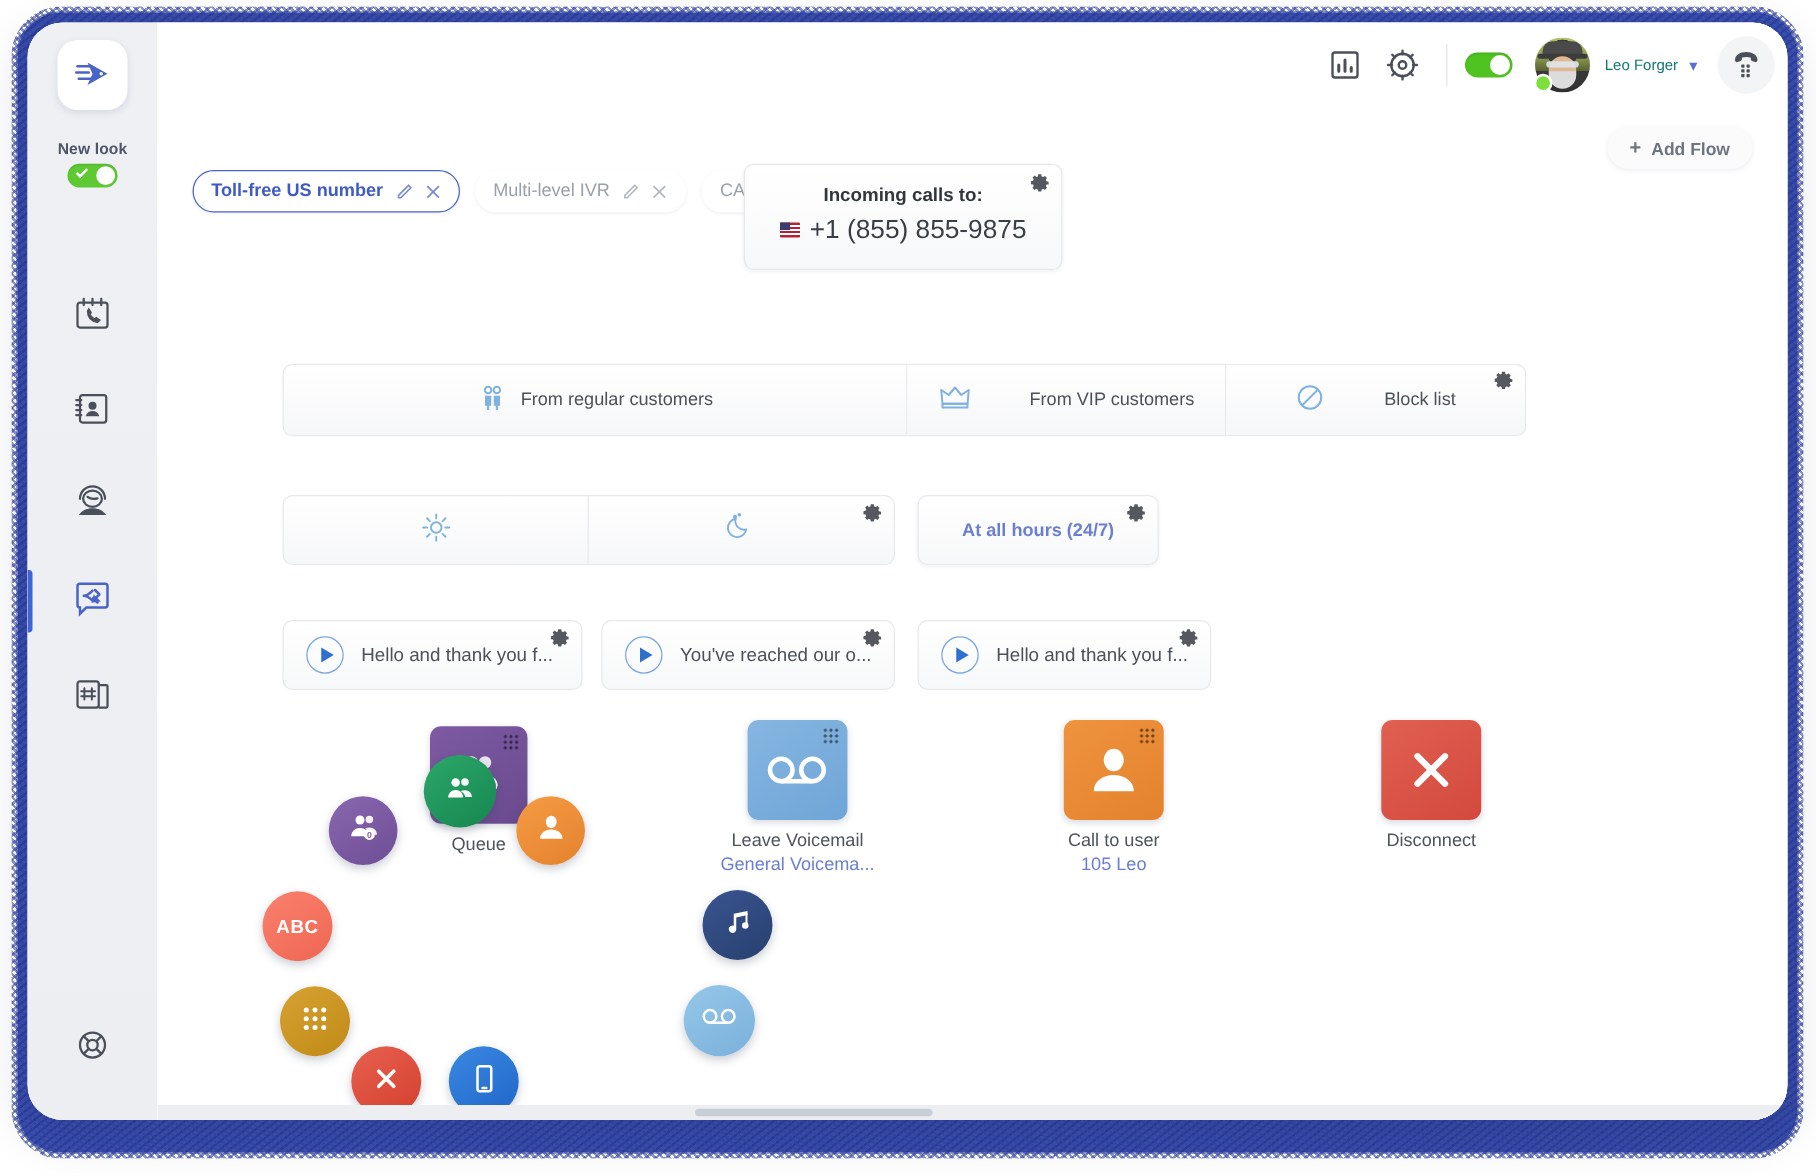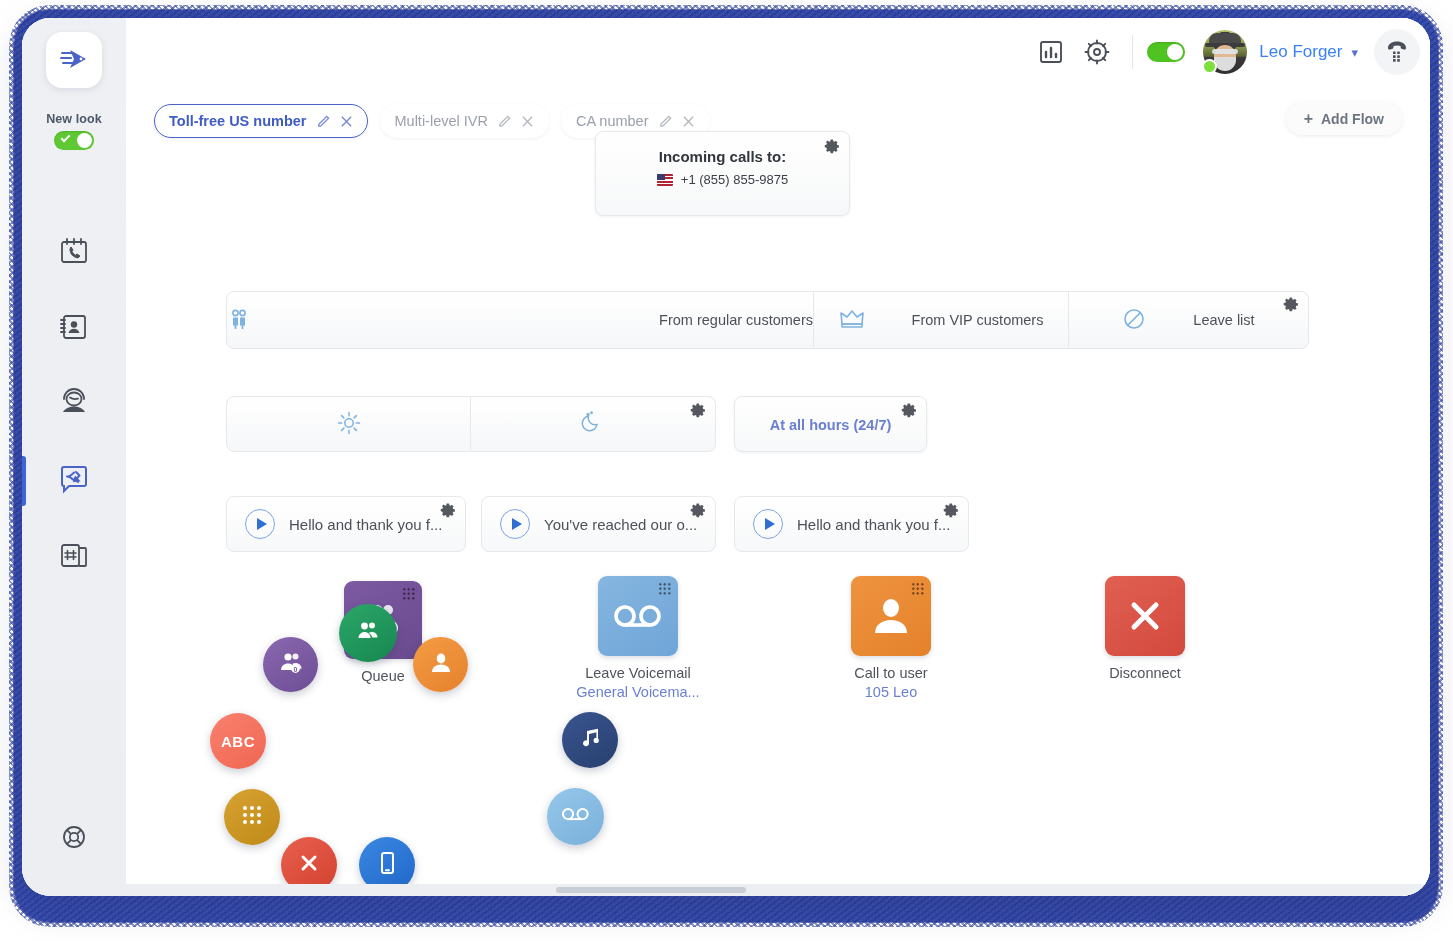--- a/index.html
+++ b/index.html
@@ -104,39 +104,40 @@
       radial-gradient(circle at 50% 30%, #3b3b3b 0 30%, rgba(0,0,0,0) 31%),
       linear-gradient(180deg,#b8c469 0%, #8d9b52 35%, #5a6233 60%, #3a3a3a 61%, #2f2f2f 100%);
     position:relative;
   }
   .avatar .hat{position:absolute;left:6px;top:3px;width:32px;height:13px;background:#4a4a4a;border-radius:8px 8px 3px 3px;}
   .avatar .hatbrim{position:absolute;left:2px;top:13px;width:40px;height:4px;background:#3c3c3c;border-radius:3px;}
   .avatar .face{position:absolute;left:11px;top:15px;width:22px;height:22px;border-radius:50%;background:#e0b894;}
   .avatar .glasses{position:absolute;left:9px;top:19px;width:26px;height:5px;background:#dfe6ea;border-radius:3px;opacity:.9;}
   .avatar .beard{position:absolute;left:11px;top:27px;width:22px;height:14px;border-radius:0 0 11px 11px;background:#dcdcdc;}
   .status-dot{position:absolute;left:-1px;bottom:0px;width:15px;height:15px;border-radius:50%;background:#7ee03a;border:2px solid #fff;}
-  .user-name{ margin-left:12px;font-size:17px;color:#3b82f6;font-weight:400;}
+  .user-name{ margin-left:12px;font-size:12px;color:#0f766e;font-weight:400;}
   .chev{ margin-left:9px; color:#5a6fd0; font-size:13px;}
   .dialpad-btn{
     margin-left:16px;width:46px;height:46px;border-radius:50%;background:#f3f4f6;
     display:flex;align-items:center;justify-content:center;cursor:pointer;
   }
 
   
   #canvas-wrap {
     flex:1; background:#fff; position:relative; overflow:hidden;
   }
   #canvas { position:absolute; inset:0; }
 
   
   #tabrow { position:absolute; left:28px; top:18px; display:flex; gap:12px; align-items:center;}
   .tab {
     height:34px; padding:16px 14px; border-radius:18px; display:flex; align-items:center; gap:9px;
     background:#fff; border:1.6px solid transparent; font-size:14.5px; cursor:pointer;
     box-shadow:0 1px 3px rgba(70,80,120,.09);
+    margin-top:32px;
   }
   .tab .tab-label{ font-weight:400; color:#9aa0ab;}
   .tab.active { border-color:#4a63c8; }
   .tab.active .tab-label{ color:#3f5bc4; font-weight:700;}
   .tab .ico{ opacity:.75; display:flex; }
 
   #addflow {
     position:absolute; right:28px; top:16px;
     height:33px; padding:0 18px; border-radius:18px;
     background:#fbfbfc; border:none; box-shadow:0 1px 4px rgba(80,90,130,.12);
@@ -149,38 +150,38 @@
   .node { position:absolute; }
   .card {
     background:linear-gradient(180deg,#ffffff 0%, #f7f8f9 100%);
     border:1px solid #e6e8ec; border-radius:8px;
     box-shadow:0 1px 3px rgba(60,70,100,.07);
   }
   .gear { position:absolute; cursor:pointer; }
 
   #start-card{ left:469px; top:45px; width:255px; height:85px; }
   #start-card .title{ text-align:center; margin-top:16px;font-size:15px;font-weight:700;color:#32363d;}
-  #start-card .num{ text-align:center;margin-top:7px;font-size:13px;color:#3a3f47;display:flex;align-items:center;justify-content:center;gap:8px;}
+  #start-card .num{ text-align:center;margin-top:7px;font-size:21px;color:#3a3f47;display:flex;align-items:center;justify-content:center;gap:8px;}
   .flagus{ width:16px;height:12px; background:
       linear-gradient(180deg,#b22234 0 15%,#fff 15% 29%,#b22234 29% 43%,#fff 43% 57%,#b22234 57% 71%,#fff 71% 85%,#b22234 85% 100%);
       position:relative; border-radius:1px;}
   .flagus::before{content:"";position:absolute;left:0;top:0;width:8px;height:6px;background:#3c3b6e;}
 
   .seg-row{ position:absolute; display:flex; }
   .seg {
     height:58px; display:flex;align-items:center;justify-content:center;gap:11px;
     background:linear-gradient(180deg,#ffffff 0%, #f6f7f9 100%);
     border:1px solid #e6e8ec; font-size:14.5px; color:#4c5159; cursor:pointer;
   }
   .seg:first-child{ border-radius:8px 0 0 8px;}
   .seg:last-child{ border-radius:0 8px 8px 0;}
   .seg + .seg { border-left:none;gap:47px; }
 
   #branch-row{ left:100px; top:205px; }
-  #branch-row .seg:nth-child(1){ width:588px;justify-content:space-between;}
+  #branch-row .seg:nth-child(1){ width:500px;}
   #branch-row .seg:nth-child(2){ width:255px;}
   #branch-row .seg:nth-child(3){ width:240px;}
 
   #hours-row{ left:100px; top:310px; }
   #hours-row .seg{ width:245px; height:56px;}
 
   #allhours{ left:608px; top:310px; width:193px; height:56px;font-weight:bold; }
   #allhours .lbl{ text-align:center;line-height:56px;font-size:14.5px;color:#6b7fd0;}
 
   .greet {
@@ -503,21 +504,21 @@
             </span>
             <span>From VIP customers</span>
           </div>
           <div class="seg" style="position:relative;">
             <span>
               <svg width="24" height="24" viewBox="0 0 24 24" fill="none" stroke="#7fb2e0" stroke-width="1.6">
                 <circle cx="12" cy="12" r="9"></circle>
                     <path d="M6 18L18 6"></path>
               </svg>
             </span>
-            <span>Leave list</span>
+            <span>Block list</span>
             <span class="gear" style="right:8px;top:4px;">
               <svg width="17" height="17" viewBox="0 0 20 20" fill="#55595f">
                     <path d="M10 6.6A3.4 3.4 0 1010 13.4 3.4 3.4 0 0010 6.6zm0 5.2a1.8 1.8 0 110-3.6 1.8 1.8 0 010 3.6z"></path>
                     <path d="M17.5 11.4v-2.8l-2-.4a5.9 5.9 0 00-.6-1.4l1.1-1.6-2-2-1.6 1.1a5.9 5.9 0 00-1.4-.6l-.4-2H7.8l-.4 2c-.5.1-1 .3-1.4.6L4.4 2.8l-2 2L3.5 6.4c-.3.4-.5.9-.6 1.4l-2 .4v2.8l2 .4c.1.5.3 1 .6 1.4l-1.1 1.6 2 2 1.6-1.1c.4.3.9.5 1.4.6l.4 2h2.8l.4-2c.5-.1 1-.3 1.4-.6l1.6 1.1 2-2-1.1-1.6c.3-.4.5-.9.6-1.4z"></path>
                   </svg>
             </span>
           </div>
         </div>
 
         <div class="seg-row" id="hours-row">

